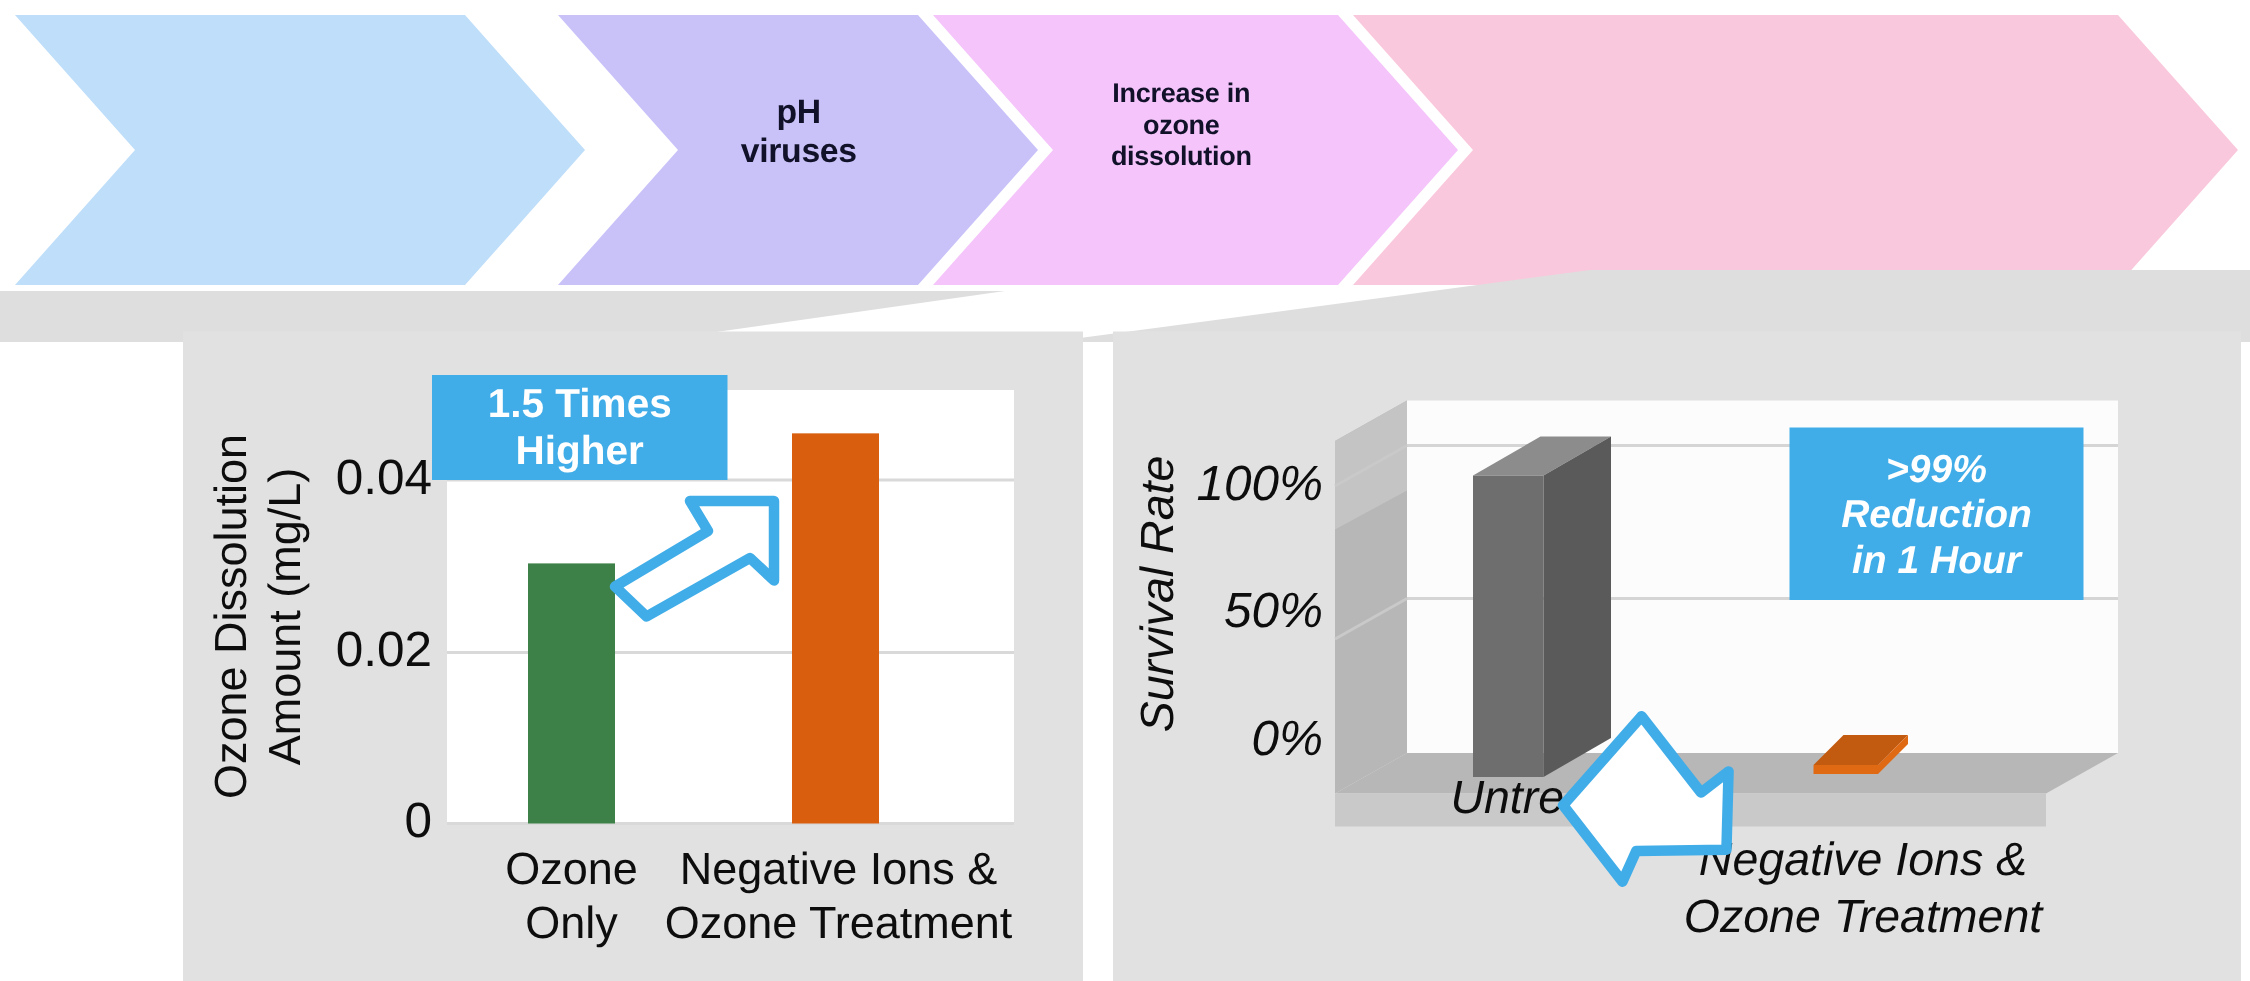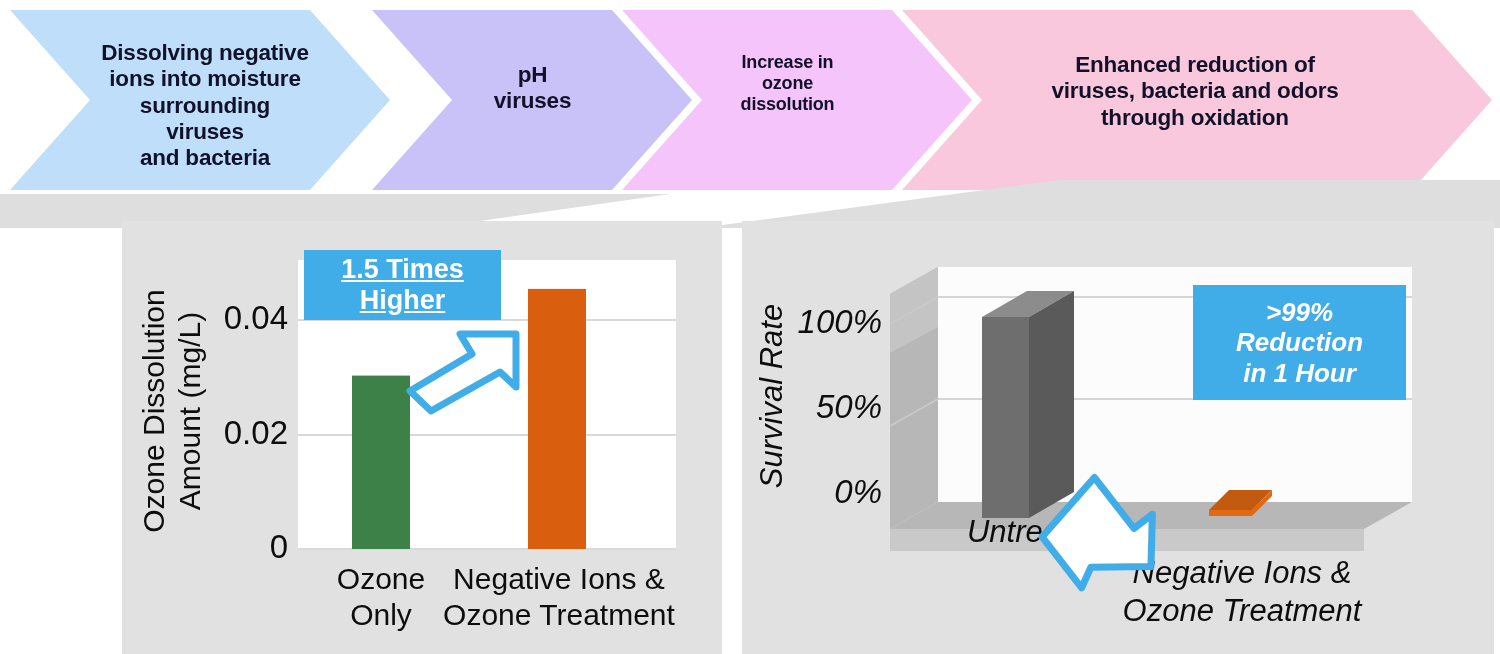--- a/index.html
+++ b/index.html
@@ -85,32 +85,25 @@
 
 <div id="stage">
 
   <svg id="banner" viewBox="0 0 1500 200">
     <polygon id="chev1" points="10,10 310,10 390,100 310,190 10,190 90,100" fill="#bfdefa"></polygon>
     <polygon id="chev2" points="372,10 612,10 692,100 612,190 372,190 452,100" fill="#c9c2f9"></polygon>
     <polygon id="chev3" points="622,10 892,10 972,100 892,190 622,190 702,100" fill="#f5c4fb"></polygon>
     <polygon id="chev4" points="902,10 1412,10 1492,100 1412,190 902,190 982,100" fill="#fac8dc"></polygon>
   </svg>
 
-  <div class="chev-label" style="left:100px; top:40px; width:210px; font-size:22.5px;">Dissolving negative
-ions into moisture
-surrounding viruses
-and bacteria</div>
   <div class="chev-label" style="left:450px; top:62px; width:165px; font-size:22.5px;">pH
 viruses</div>
   <div class="chev-label" style="left:700px; top:52px; width:175px; font-size:18px;">Increase in
 ozone
 dissolution</div>
-  <div class="chev-label" style="left:975px; top:52px; width:440px; font-size:22.5px;">Enhanced reduction of
-viruses, bacteria and odors
-through oxidation</div>
 
   <svg id="connectors" viewBox="0 0 1500 70">
     <polygon fill="#dedede" points="0,24 670,24 430,58 0,58"></polygon>
     <polygon fill="#dedede" points="1060,10 1500,10 1500,58 700,58"></polygon>
   </svg>
 
   <div class="panel" id="panel-left">
     <svg class="chart-svg" width="600" height="433" viewBox="0 0 600 433">
 
       <rect x="176" y="39" width="378" height="289" fill="#ffffff"></rect>
@@ -130,21 +123,21 @@
       <text class="axis-text" x="-190" y="78" font-size="30" text-anchor="middle" transform="rotate(-90)">Amount (mg/L)</text>
 
       <text class="axis-text" x="259" y="368" font-size="30" text-anchor="middle">Ozone</text>
       <text class="axis-text" x="259" y="404" font-size="30" text-anchor="middle">Only</text>
       <text class="axis-text" x="437" y="368" font-size="30" text-anchor="middle">Negative Ions &amp;</text>
       <text class="axis-text" x="437" y="404" font-size="30" text-anchor="middle">Ozone Treatment</text>
 
       <path d="M 288 170 L 350 133 L 338 113 L 394 113 L 394 166 L 378 151 L 309 190 Z" fill="#ffffff" stroke="#41ade8" stroke-width="7" stroke-linejoin="round"></path>
     </svg>
 
-    <div class="callout" id="callout-left" style="position: absolute; left: 182px; top: 29px; width: 197px; height: 70px; font-size: 27px; background: rgb(65, 173, 232); text-decoration: underline;">1.5 Times
+    <div class="callout" id="callout-left" style="position: absolute; left: 166px; top: 29px; width: 197px; height: 70px; font-size: 27px; background: rgb(65, 173, 232);">1.5 Times
 Higher</div>
   </div>
 
   <div class="panel" id="panel-right">
     <svg class="chart-svg" width="752" height="433" viewBox="0 0 752 433">
 
       <rect x="196" y="46" width="474" height="235" fill="#fcfcfc"></rect>
 
       <line x1="196" y1="76" x2="670" y2="76" stroke="#d5d5d5" stroke-width="2"></line>
       <line x1="196" y1="178" x2="670" y2="178" stroke="#d5d5d5" stroke-width="2"></line>
@@ -171,18 +164,18 @@
 
       <text class="axis-text" x="-175" y="40" font-size="31" text-anchor="middle" transform="rotate(-90)">Survival Rate</text>
 
       <text class="axis-text" x="293" y="321" font-size="31" text-anchor="middle">Untreated</text>
       <text class="axis-text" x="500" y="362" font-size="31" text-anchor="middle">Negative Ions &amp;</text>
       <text class="axis-text" x="500" y="400" font-size="31" text-anchor="middle">Ozone Treatment</text>
 
       <path d="M 320 272 L 312 336 L 333 328 L 376 370 L 414 334 L 391 331 L 399 267 Z" fill="#ffffff" stroke="#41ade8" stroke-width="7" stroke-linejoin="round" transform="rotate(-45 363 318)"></path>
     </svg>
 
-    <div class="callout" id="callout-right" style="position: absolute; left: 451px; top: 64px; width: 213px; height: 115px; font-size: 26px; background: rgb(65, 173, 232);">&gt;99%
+    <div class="callout" id="callout-right" style="position: absolute; left: 451px; top: 64px; width: 196px; height: 115px; font-size: 26px; background: rgb(65, 173, 232);">&gt;99%
 Reduction
 in 1 Hour</div>
   </div>
 
 </div>
 
 </body></html>

